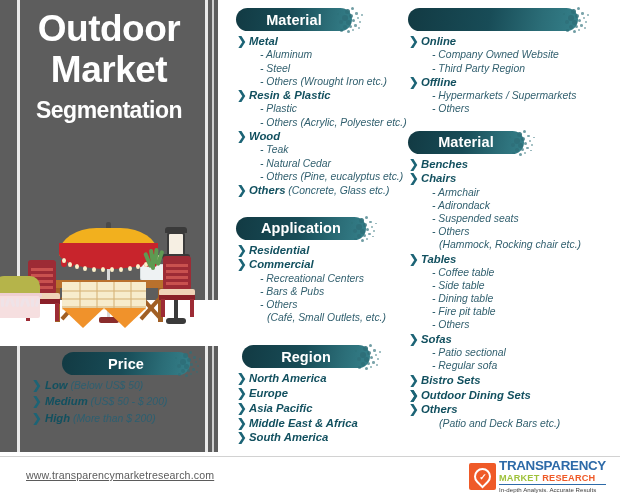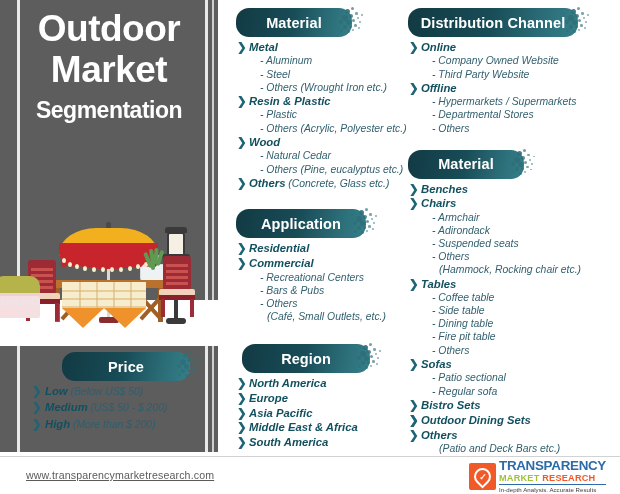--- a/index.html
+++ b/index.html
@@ -118,21 +118,21 @@
   .fleur { position:absolute; width:3px; height:9px; background:#efe3e8; border-radius:2px; }
 
   
   .col { position:absolute; }
   #col-mid   { left:236px; top:0;   width:170px; }
   #col-right { left:408px; top:0;   width:212px; }
   #price-block { position:absolute; left:28px; top:352px; width:200px; }
 
   .pill {
     position:relative;
-    height:29px;
+    height:23px;
     border-radius:13px;
     background:linear-gradient(100deg,#123a43 0%,#184c57 48%,#2b6d77 78%,#35808a 100%);
     display:flex; align-items:center; justify-content:center;
     color:#ffffff; font-weight:bold; font-size:14.5px;
     letter-spacing:.1px;
     margin-bottom:4px;
   }
   .pill .dots { position:absolute; right:-13px; top:-5px; width:34px; height:34px; pointer-events:none; }
   .pill .dots i { position:absolute; background:#2e6f79; border-radius:50%; }
 
@@ -393,20 +393,21 @@
     </div>
     <div class="grp" id="grp-material1">
         <div class="lvl1"><span class="chev">❯</span><span>Metal</span></div>
         <div class="lvl2">- Aluminum</div>
         <div class="lvl2">- Steel</div>
         <div class="lvl2">- Others (Wrought Iron etc.)</div>
         <div class="lvl1"><span class="chev">❯</span><span>Resin &amp; Plastic</span></div>
         <div class="lvl2">- Plastic</div>
         <div class="lvl2">- Others (Acrylic, Polyester etc.)</div>
         <div class="lvl1"><span class="chev">❯</span><span>Wood</span></div>
+        <div class="lvl2">- Teak</div>
         <div class="lvl2">- Natural Cedar</div>
         <div class="lvl2">- Others (Pine, eucalyptus etc.)</div>
         <div class="lvl1"><span class="chev">❯</span><span>Others</span><span class="sub"> (Concrete, Glass etc.)</span></div>
       </div>
   </div>
 
   <div class="card" id="card-application">
     <div class="pill" id="pill-application">
       <span>Application</span>
       <span class="dots">
@@ -474,21 +475,20 @@
         <div class="lvl1"><span class="chev">❯</span><span>South America</span></div>
       </div>
   </div>
 
 </div>
 
 <div class="col" id="col-right">
 
   <div class="card" id="card-distribution">
     <div class="pill" id="pill-distribution">
-      <span>Distribution Channel</span>
       <span class="dots">
           <i style="left: 14px; top: 6px; width: 5px; height: 5px; opacity: 0.905556;"></i>
           <i style="left: 20px; top: 4px; width: 3px; height: 3px; opacity: 0.683333;"></i>
           <i style="left: 11px; top: 12px; width: 6px; height: 6px; opacity: 1.01667;"></i>
           <i style="left: 18px; top: 11px; width: 4px; height: 4px; opacity: 0.794444;"></i>
           <i style="left: 24px; top: 9px; width: 2.5px; height: 2.5px; opacity: 0.627778;"></i>
           <i style="left: 8px; top: 17px; width: 4px; height: 4px; opacity: 0.794444;"></i>
           <i style="left: 15px; top: 17px; width: 5px; height: 5px; opacity: 0.905556;"></i>
           <i style="left: 21px; top: 16px; width: 3px; height: 3px; opacity: 0.683333;"></i>
           <i style="left: 26px; top: 14px; width: 2px; height: 2px; opacity: 0.572222;"></i>
@@ -500,24 +500,23 @@
           <i style="left: 21px; top: 26px; width: 2px; height: 2px; opacity: 0.572222;"></i>
           <i style="left: 9px; top: 26px; width: 2.5px; height: 2.5px; opacity: 0.627778;"></i>
           <i style="left: 27px; top: 24px; width: 1.8px; height: 1.8px; opacity: 0.55;"></i>
           <i style="left: 30px; top: 11px; width: 1.6px; height: 1.6px; opacity: 0.527778;"></i>
           <i style="left: 6px; top: 10px; width: 2px; height: 2px; opacity: 0.572222;"></i>
         </span>
     </div>
     <div class="grp" id="grp-distribution">
         <div class="lvl1"><span class="chev">❯</span><span>Online</span></div>
         <div class="lvl2">- Company Owned Website</div>
-        <div class="lvl2">- Third Party Website</div>
+        <div class="lvl2">- Third Party Region</div>
         <div class="lvl1"><span class="chev">❯</span><span>Offline</span></div>
         <div class="lvl2">- Hypermarkets / Supermarkets</div>
-        <div class="lvl2">- Departmental Stores</div>
         <div class="lvl2">- Others</div>
       </div>
   </div>
 
   <div class="card" id="card-material2">
     <div class="pill" id="pill-material-2">
       <span>Material</span>
       <span class="dots">
           <i style="left: 14px; top: 6px; width: 5px; height: 5px; opacity: 0.905556;"></i>
           <i style="left: 20px; top: 4px; width: 3px; height: 3px; opacity: 0.683333;"></i>

